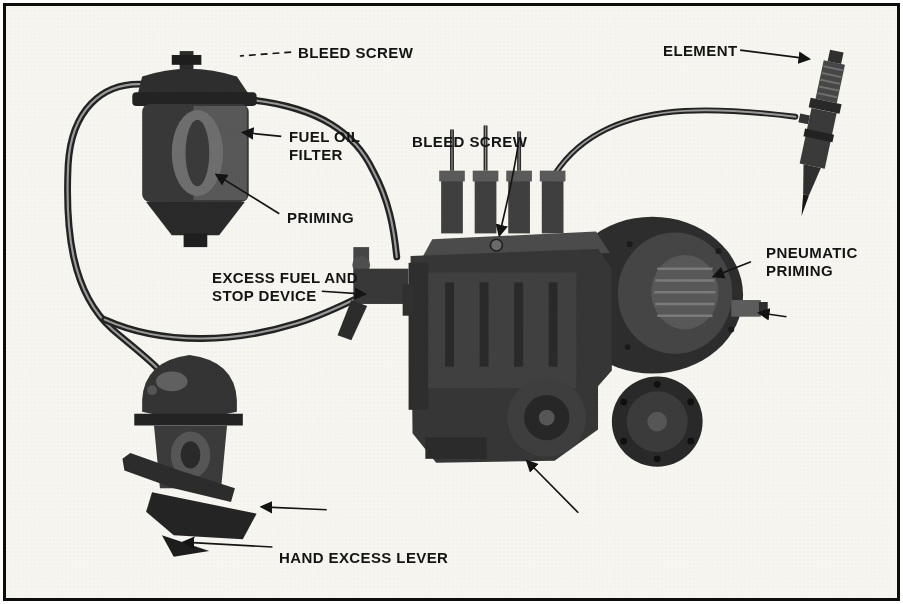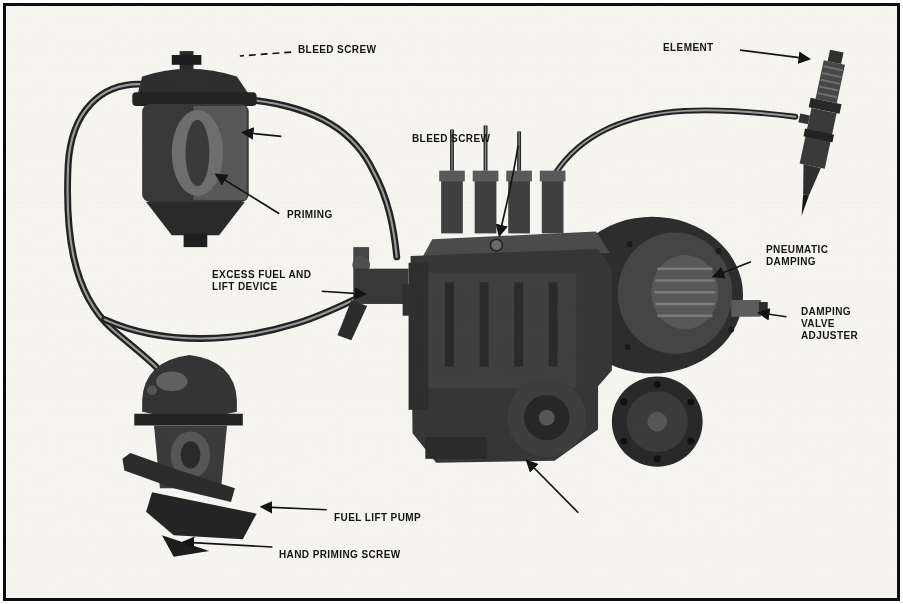--- a/index.html
+++ b/index.html
@@ -3,21 +3,21 @@
 <meta charset="utf-8">
 <style>
   html,body{margin:0;padding:0;background:#ffffff;}
   body{font-family:"Liberation Sans",sans-serif;}
   .page{position:relative;width:903px;height:604px;background:#ffffff;box-sizing:border-box;padding:3px;}
   .frame{position:relative;width:100%;height:100%;box-sizing:border-box;border:3px solid #0d0d0d;background:#f7f5f0;overflow:hidden;}
   .fig{position:absolute;left:0;top:0;width:100%;height:100%;}
   .label{
     position:absolute;
     font-weight:bold;
-    font-size:10px;
+    font-size:15px;
     letter-spacing:.4px;
     color:#141414;
     white-space:pre-line;
     line-height:1.18;
   }
 </style>
 </head>
 <body>
 
 <div class="page">
@@ -170,26 +170,24 @@
         <path d="M320,291 L364,294" marker-end="url(#arr)"></path>
         <path d="M791,317 L763,313" marker-end="url(#arr)"></path>
         <path d="M325,514 L259,511" marker-end="url(#arr)"></path>
         <path d="M270,552 L180,547" marker-end="url(#arr)"></path>
         <path d="M580,517 L528,464" marker-end="url(#arr)"></path>
       </g>
     </svg>
 
     <div class="label" style="left:292px;top:38px">BLEED SCREW</div>
     <div class="label" style="left:657px;top:36px">ELEMENT</div>
+    <div class="label" style="left:283px;top:122px">FUEL OIL
+FILTER</div>
     <div class="label" style="left:406px;top:127px">BLEED SCREW</div>
     <div class="label" style="left:281px;top:203px">PRIMING</div>
     <div class="label" style="left:206px;top:263px">EXCESS FUEL AND
-LIFT DEVICE</div>
+STOP DEVICE</div>
     <div class="label" style="left:760px;top:238px">PNEUMATIC
-DAMPING</div>
-    <div class="label" style="left:795px;top:300px">DAMPING
-VALVE
-ADJUSTER</div>
-    <div class="label" style="left:328px;top:506px">FUEL LIFT PUMP</div>
-    <div class="label" style="left:273px;top:543px">HAND PRIMING SCREW</div>
+PRIMING</div>
+    <div class="label" style="left:273px;top:543px">HAND EXCESS LEVER</div>
 
   </div>
 </div>
 
 </body></html>

